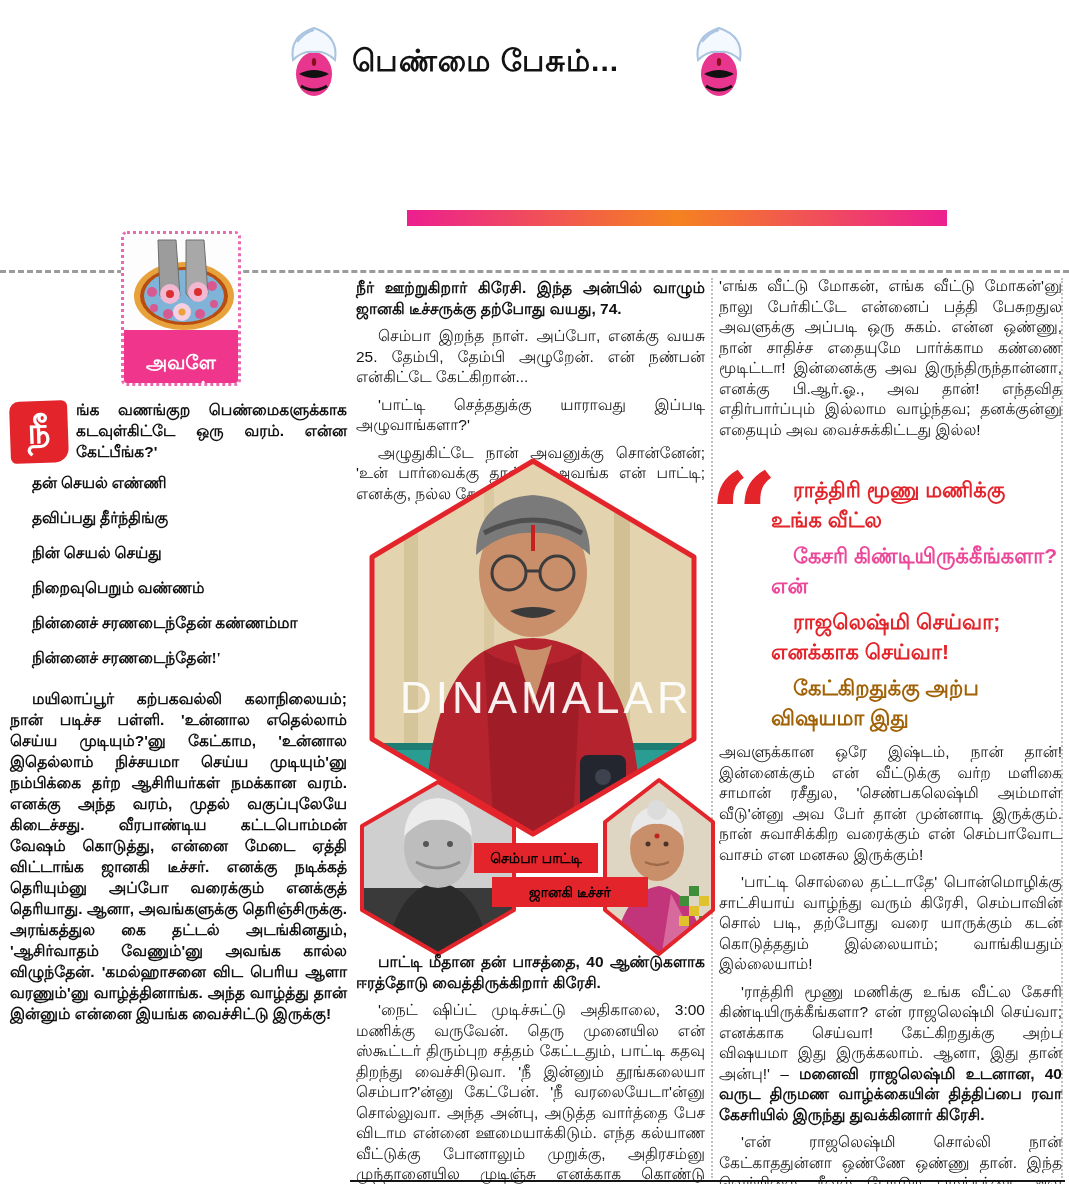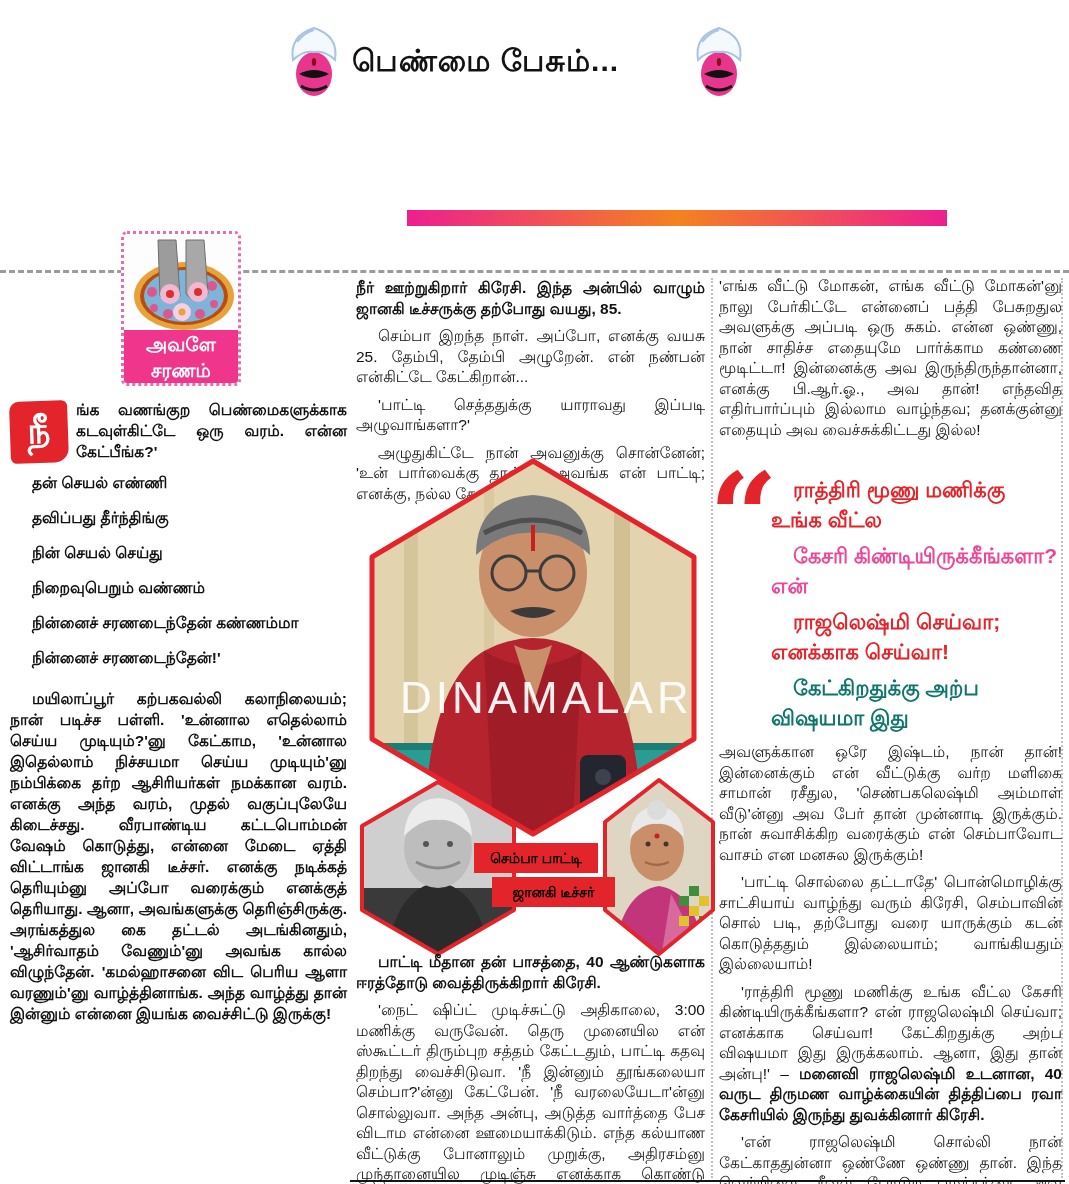--- a/index.html
+++ b/index.html
@@ -34,57 +34,57 @@
 
   
   .thumb {
     position:absolute; left:121px; top:231px; width:120px; height:155px;
     background:#fff; border:3px dotted #e86ab0; border-radius:6px; z-index:5;
     overflow:hidden;
   }
   .thumb .img { width:100%; height:96px; display:block; }
   .thumb .lbl {
     width:100%; height:53px; background:#f0368c; text-align:center;
-    font-weight:bold; font-size:19px; line-height:26px; padding-top:2px;
+    font-weight:bold; font-size:19px; line-height:26px; padding-top:20px;
   }
   .thumb .lbl .l1 { color:#ffffff; display:block; }
   .thumb .lbl .l2 { color:#ffffff; display:block; }
 
   
   .col { position:absolute; text-align:justify; font-size:15.5px; line-height:20.5px; }
   .col p { margin:0 0 7px; text-indent:22px; }
   .col p.nofirst { text-indent:0; }
   .bold { font-weight:bold; }
   #col-left { left:10px; top:399px; width:337px; font-weight:bold; line-height:21px; }
   .dropcap {
     float:left; width:58px; height:62px; margin:2px 8px 2px 0;
     background:#e3242b; border-radius:10px 6px 14px 6px; transform:rotate(-2deg);
     color:#fff; font-size:36px; font-weight:bold; text-align:center; line-height:60px;
   }
-  .poem-line { font-weight:bold; line-height:28px; text-indent:0; margin:0; }
+  .poem-line { font-weight:bold; line-height:28px; text-indent:0; margin:0;font-family:Liberation Serif, serif; }
   #col-mid-upper { left:356px; top:278px; width:349px; }
   #col-mid-lower { left:356px; top:952px; width:349px; }
   #col-right { left:719px; top:276px; width:343px; }
 
   
   .pullquote { position:relative; margin:6px 0 10px; padding-left:52px; text-align:left; }
   .pq-mark {
     position:absolute; left:-10px; top:-18px; font-family:"DejaVu Serif", serif;
     font-size:120px; line-height:120px; color:#e3242b; font-weight:bold;
   }
   .pq-line { font-size:21px; line-height:29.5px; font-weight:bold; text-indent:0; margin:0; }
 
   
   .photo { position:absolute; }
   .photo-label {
     position:absolute; background:#e3242b; color:#000000; font-weight:bold;
     font-size:14px; text-align:center; line-height:30px; height:30px; z-index:8;
   }
   #label-1 { left:474px; top:843px; width:124px; }
-  #label-2 { left:492px; top:877px; width:123px; }
+  #label-2 { left:492px; top:877px; width:156px; }
   .wm { font-size:44px; fill:#ffffff; opacity:0.92; letter-spacing:4px; }
 </style>
 </head>
 <body>
 
 <div id="page">
 
   <svg class="face" style="left:281px; top:22px;" viewBox="0 0 66 76">
     <ellipse cx="33" cy="52" rx="18" ry="22" fill="#e8368f"></ellipse>
     <path d="M12 38 Q8 14 33 6 Q58 14 54 38 Q44 28 33 30 Q22 28 12 38 Z" fill="#f4f8ff" stroke="#aac4e0" stroke-width="2"></path>
@@ -143,21 +143,21 @@
     <p class="poem-line">தவிப்பது தீர்ந்திங்கு</p>
     <p class="poem-line">நின் செயல் செய்து</p>
     <p class="poem-line">நிறைவுபெறும் வண்ணம்</p>
     <p class="poem-line">நின்னைச் சரணடைந்தேன் கண்ணம்மா</p>
     <p class="poem-line" style="margin-bottom:16px;">நின்னைச் சரணடைந்தேன்!'</p>
     <p>மயிலாப்பூர் கற்பகவல்லி கலாநிலையம்; நான் படிச்ச பள்ளி. 'உன்னால எதெல்லாம் செய்ய முடியும்?'னு கேட்காம, 'உன்னால இதெல்லாம் நிச்சயமா செய்ய முடியும்'னு நம்பிக்கை தர்ற ஆசிரியர்கள் நமக்கான வரம். எனக்கு அந்த வரம், முதல் வகுப்புலேயே கிடைச்சது. வீரபாண்டிய கட்டபொம்மன் வேஷம் கொடுத்து, என்னை மேடை ஏத்தி விட்டாங்க ஜானகி டீச்சர். எனக்கு நடிக்கத் தெரியும்னு அப்போ வரைக்கும் எனக்குத் தெரியாது. ஆனா, அவங்களுக்கு தெரிஞ்சிருக்கு. அரங்கத்துல கை தட்டல் அடங்கினதும், 'ஆசிர்வாதம் வேணும்'னு அவங்க கால்ல விழுந்தேன். 'கமல்ஹாசனை விட பெரிய ஆளா வரணும்'னு வாழ்த்தினாங்க. அந்த வாழ்த்து தான் இன்னும் என்னை இயங்க வைச்சிட்டு இருக்கு!</p>
 
   </div>
 
   <div id="col-mid-upper" class="col">
-    <p class="nofirst bold">நீர் ஊற்றுகிறார் கிரேசி. இந்த அன்பில் வாழும் ஜானகி டீச்சருக்கு தற்போது வயது, 85.</p>
+    <p class="nofirst bold">நீர் ஊற்றுகிறார் கிரேசி. இந்த அன்பில் வாழும் ஜானகி டீச்சருக்கு தற்போது வயது, 74.</p>
     <p>செம்பா இறந்த நாள். அப்போ, எனக்கு வயசு 25. தேம்பி, தேம்பி அழுறேன். என் நண்பன் என்கிட்டே கேட்கிறான்...</p>
     <p>'பாட்டி செத்ததுக்கு யாராவது இப்படி அழுவாங்களா?'</p>
     <p>அழுதுகிட்டே நான் அவனுக்கு சொன்னேன்; 'உன் பார்வைக்கு தான்டா அவங்க என் பாட்டி; எனக்கு, நல்ல தோழி!'</p>
   </div>
 
   <svg class="photo" style="left:364px; top:455px; width:338px; height:385px;" viewBox="0 0 338 385">
     <defs>
       <clipPath id="hexMain">
           <polygon points="169,6 330,102 330,284 169,379 8,284 8,102"></polygon>
         </clipPath>
@@ -245,21 +245,21 @@
     <p>'நைட் ஷிப்ட் முடிச்சுட்டு அதிகாலை, 3:00 மணிக்கு வருவேன். தெரு முனையில என் ஸ்கூட்டர் திரும்புற சத்தம் கேட்டதும், பாட்டி கதவு திறந்து வைச்சிடுவா. 'நீ இன்னும் தூங்கலையா செம்பா?'ன்னு கேட்பேன். 'நீ வரலையேடா'ன்னு சொல்லுவா. அந்த அன்பு, அடுத்த வார்த்தை பேச விடாம என்னை ஊமையாக்கிடும். எந்த கல்யாண வீட்டுக்கு போனாலும் முறுக்கு, அதிரசம்னு முந்தானையில முடிஞ்சு எனக்காக கொண்டு வருவா. வியர்வை பிசுபிசுக்க இருந்த அந்த பண்டங்கள் தந்த ருசியை, இப்பவரைக்கும் வேற எதுலேயும் என் நாக்கு உணரலை.</p>
   </div>
 
   <div id="col-right" class="col">
     <p class="nofirst">'எங்க வீட்டு மோகன், எங்க வீட்டு மோகன்'னு நாலு பேர்கிட்டே என்னைப் பத்தி பேசுறதுல அவளுக்கு அப்படி ஒரு சுகம். என்ன ஒண்ணு, நான் சாதிச்ச எதையுமே பார்க்காம கண்ணை மூடிட்டா! இன்னைக்கு அவ இருந்திருந்தான்னா, எனக்கு பி.ஆர்.ஓ., அவ தான்! எந்தவித எதிர்பார்ப்பும் இல்லாம வாழ்ந்தவ; தனக்குன்னு எதையும் அவ வைச்சுக்கிட்டது இல்ல!</p>
     <div class="pullquote">
       <span class="pq-mark">“</span>
       <p class="pq-line" style="color: rgb(227, 36, 43); margin-top: 35px;">ராத்திரி மூணு மணிக்கு உங்க வீட்ல</p>
       <p class="pq-line" style="color: #ec4899;">கேசரி கிண்டியிருக்கீங்களா? என்</p>
       <p class="pq-line" style="color: rgb(227, 36, 43);">ராஜலெஷ்மி செய்வா; எனக்காக செய்வா!</p>
-      <p class="pq-line" style="color: #0f766e;">கேட்கிறதுக்கு அற்ப விஷயமா இது</p>
+      <p class="pq-line" style="color: #a16207;">கேட்கிறதுக்கு அற்ப விஷயமா இது</p>
     </div>
     <p class="nofirst">அவளுக்கான ஒரே இஷ்டம், நான் தான்! இன்னைக்கும் என் வீட்டுக்கு வர்ற மளிகை சாமான் ரசீதுல, 'செண்பகலெஷ்மி அம்மாள் வீடு'ன்னு அவ பேர் தான் முன்னாடி இருக்கும். நான் சுவாசிக்கிற வரைக்கும் என் செம்பாவோட வாசம் என மனசுல இருக்கும்!</p>
     <p>'பாட்டி சொல்லை தட்டாதே' பொன்மொழிக்கு சாட்சியாய் வாழ்ந்து வரும் கிரேசி, செம்பாவின் சொல் படி, தற்போது வரை யாருக்கும் கடன் கொடுத்ததும் இல்லையாம்; வாங்கியதும் இல்லையாம்!</p>
     <p><span>'ராத்திரி மூணு மணிக்கு உங்க வீட்ல கேசரி கிண்டியிருக்கீங்களா? என் ராஜலெஷ்மி செய்வா; எனக்காக செய்வா! கேட்கிறதுக்கு அற்ப விஷயமா இது இருக்கலாம். ஆனா, இது தான் அன்பு!' – </span><span class="bold">மனைவி ராஜலெஷ்மி உடனான, 40 வருட திருமண வாழ்க்கையின் தித்திப்பை ரவா கேசரியில் இருந்து துவக்கினார் கிரேசி.</span></p>
     <p>'என் ராஜலெஷ்மி சொல்லி நான் கேட்காததுன்னா ஒண்ணே ஒண்ணு தான். இந்த வெற்றிலை, சீவல் போடுற பழக்கத்தை அவ நிறுத்த சொல்லிட்டே இருக்குறா! என்னால முடியலை; அவளுக்காக குறைச்சிருக்கேன். நகைச்சுவையா எழுதுறவனுக்கு கோபம் இருக்கக் கூடாது. ஆனா, எனக்கு இருந்தது. தன் குணத்தால அதை குறைச்சது என் ராஜலெஷ்மி. எங்க ரெண்டு பேர் சண்டையில கூட, நான் தோத்துப் போயிடக் கூடாதுன்னு என்னை ஜெயிக்க வைச்சிருவா! திருமணத்துக்கு அப்புறம் எழுத்து மேல இருந்த ஆர்வத்துல, 5,000 ரூபா சம்பள வேலையை கைகழுவிட்டு வந்து நின்னேன். அமைதியா என்னோட முடிவை ஏத்துக்கிட்டா. கலைத்துறையில இருந்தும் நான் ராமனா இருக்குறேன்னா, ராஜலெஷ்மிங்கிற என் ஜானகி தான் காரணம்!'</p>
 
   </div>
 
 </div>
 

